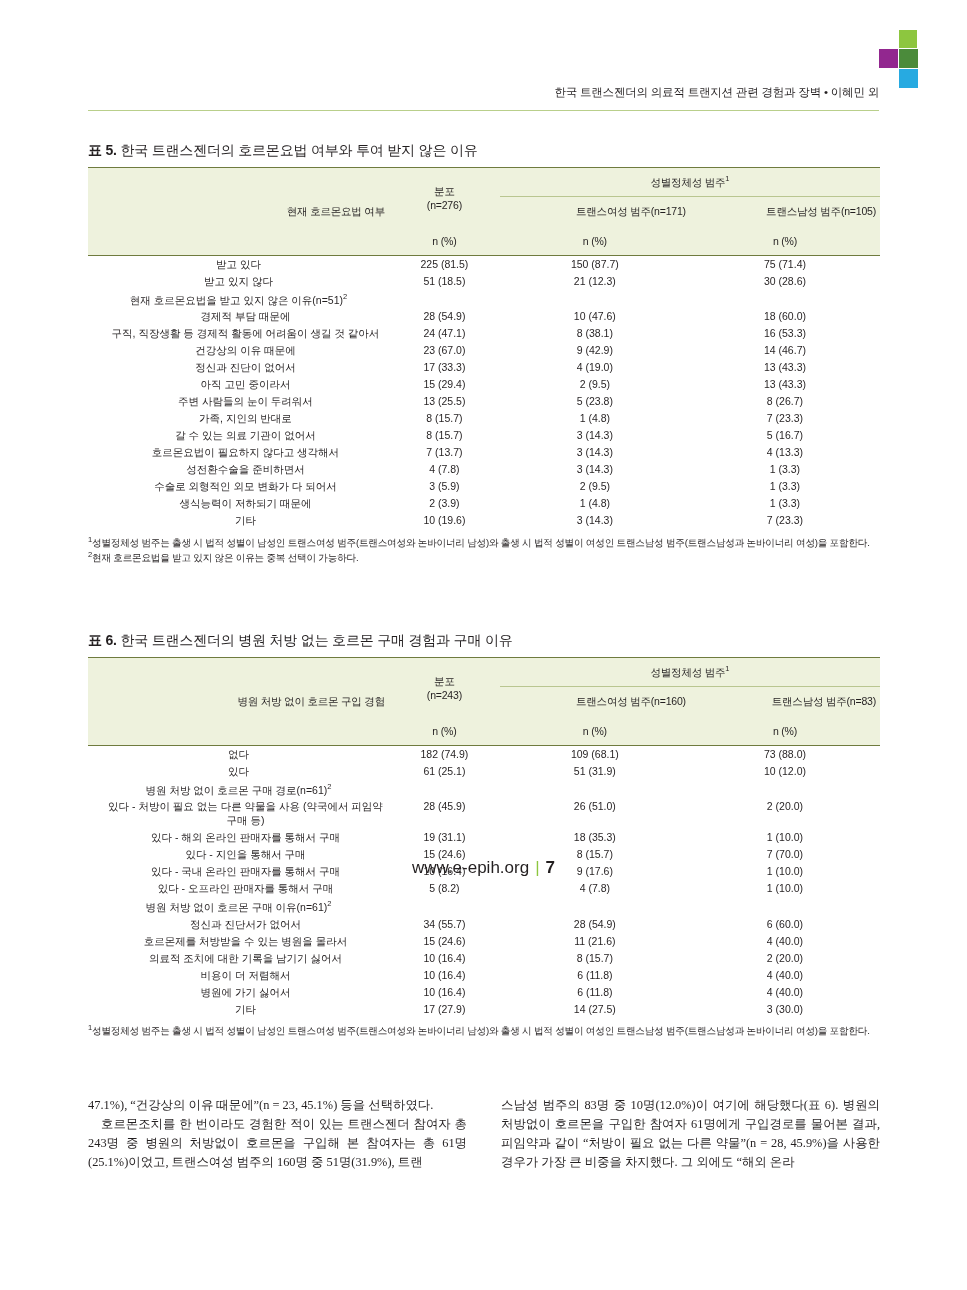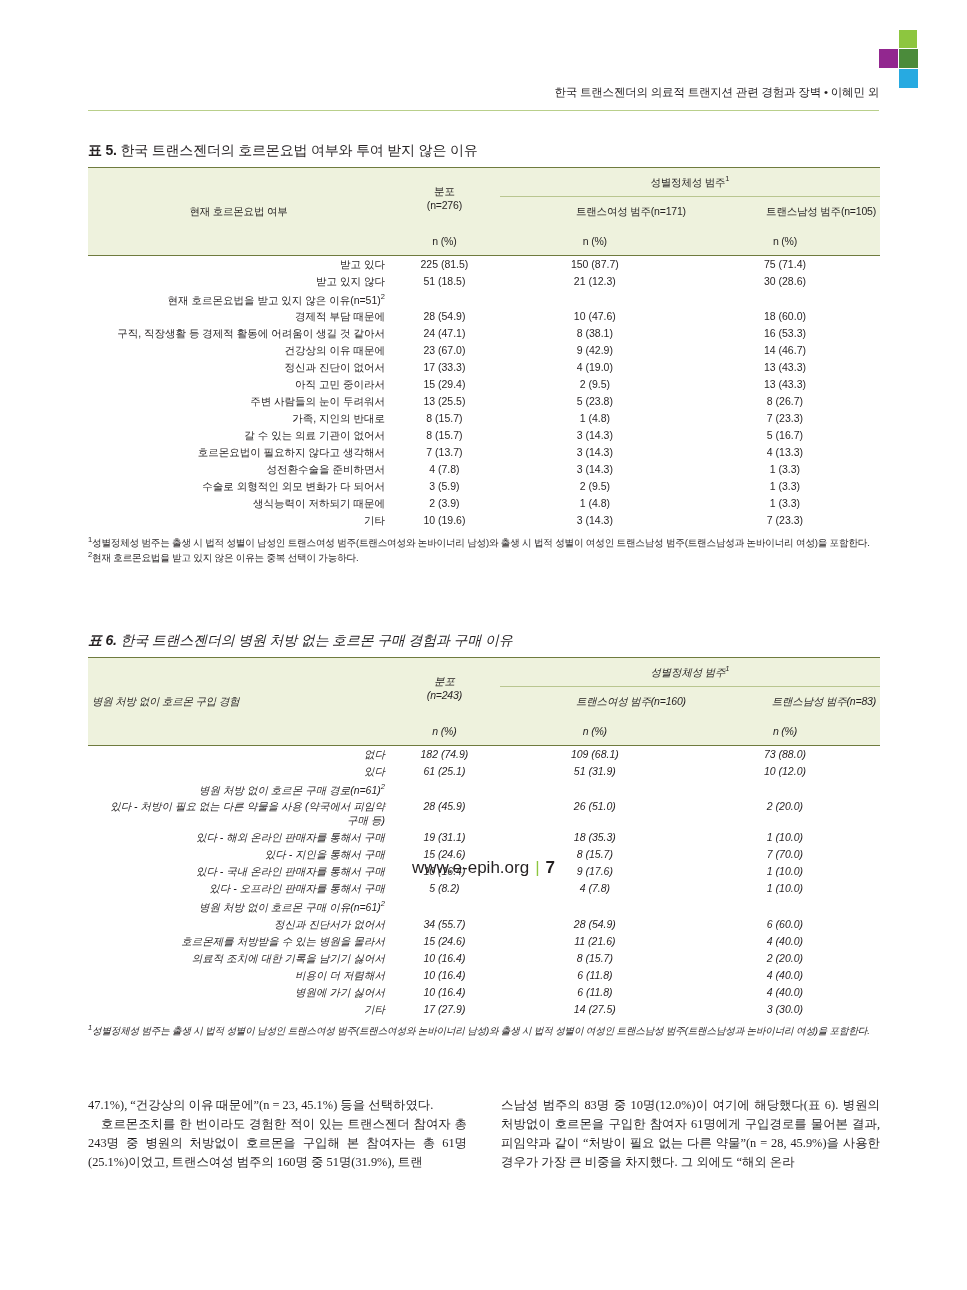--- a/index.html
+++ b/index.html
@@ -76,21 +76,21 @@
     background: #b9cf8b;
   }
 
   
   .tbl-wrap {
     position: absolute;
     left: 88px;
     width: 792px;
   }
   #table5-wrap { top: 142px; }
-  #table6-wrap { top: 632px; font-style: italic; }
+  #table6-wrap { top: 632px; }
 
   .tbl-caption {
     font-size: 14px;
     color: #231f20;
     margin-bottom: 7px;
     letter-spacing: -0.2px;
   }
   .tbl-caption b { font-weight: bold; }
 
   table.data {
@@ -109,21 +109,21 @@
   }
   table.data thead tr.r1 td { height: 34px; }
   table.data thead tr.r2 td { height: 22px; text-align: right; }
   table.data thead tr.r3 td { height: 20px; }
 
   .hdr-top-border { border-top: 1.1px solid #6f7b3e; }
   .hdr-bot-border { border-bottom: 1.1px solid #6f7b3e; }
   .mid-rule { border-bottom: 0.8px solid #b9c690; }
 
   table.data td.lbl {
-    text-align: right;
+    text-align: center;
     padding-left: 4px;
   }
   table.data tbody td {
     padding: 1.5px 4px;
     vertical-align: top;
   }
   table.data tbody td.num {
     text-align: center;
   }
   .indent1 { padding-left: 18px !important; }
@@ -194,21 +194,21 @@
     </div>
     <table class="data">
       <colgroup>
         <col style="width:38%">
         <col style="width:14%">
         <col style="width:24%">
         <col style="width:24%">
       </colgroup>
       <thead>
         <tr class="r1">
-          <td rowspan="2" class="lbl hdr-top-border" style="text-align:center;vertical-align:bottom;padding-bottom:8px">현재 호르몬요법 여부</td>
+          <td rowspan="2" class="lbl hdr-top-border" style="text-align:right;vertical-align:bottom;padding-bottom:8px">현재 호르몬요법 여부</td>
           <td rowspan="2" class="hdr-top-border" style="vertical-align:middle">
             <div>분포</div>
             <div>(n=276)</div>
           </td>
           <td colspan="2" class="hdr-top-border mid-rule" style="height:20px">
             <span>성별정체성 범주</span><span class="sup">1</span>
           </td>
         </tr>
         <tr class="r2">
           <td>트랜스여성 범주(n=171)</td>
@@ -333,21 +333,21 @@
     </div>
     <table class="data">
       <colgroup>
         <col style="width:38%">
         <col style="width:14%">
         <col style="width:24%">
         <col style="width:24%">
       </colgroup>
       <thead>
         <tr class="r1">
-          <td rowspan="2" class="lbl hdr-top-border" style="text-align:left;vertical-align:bottom;padding-bottom:8px">병원 처방 없이 호르몬 구입 경험</td>
+          <td rowspan="2" class="lbl hdr-top-border" style="text-align:right;vertical-align:bottom;padding-bottom:8px">병원 처방 없이 호르몬 구입 경험</td>
           <td rowspan="2" class="hdr-top-border" style="vertical-align:middle">
             <div>분포</div>
             <div>(n=243)</div>
           </td>
           <td colspan="2" class="hdr-top-border mid-rule" style="height:20px">
             <span>성별정체성 범주</span><span class="sup">1</span>
           </td>
         </tr>
         <tr class="r2">
           <td>트랜스여성 범주(n=160)</td>

